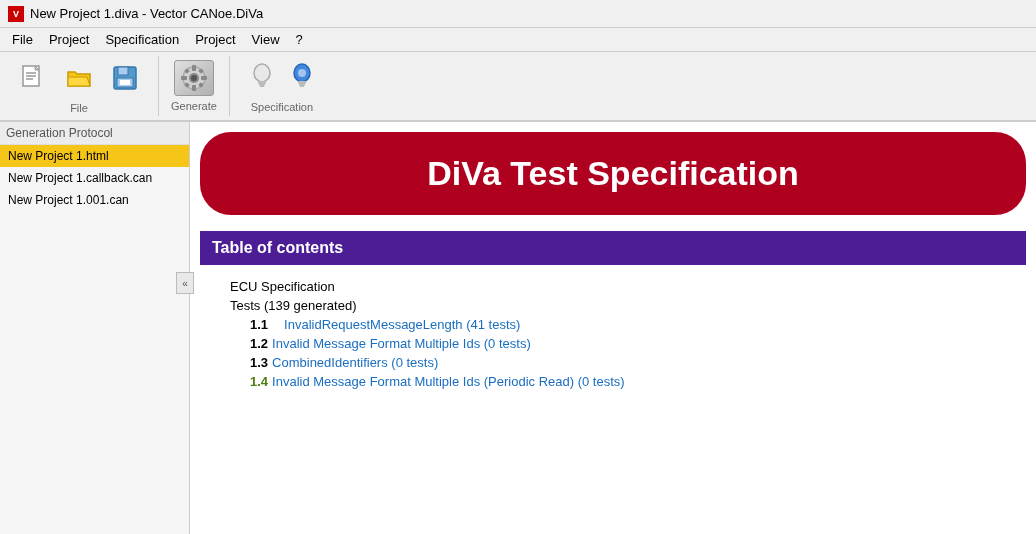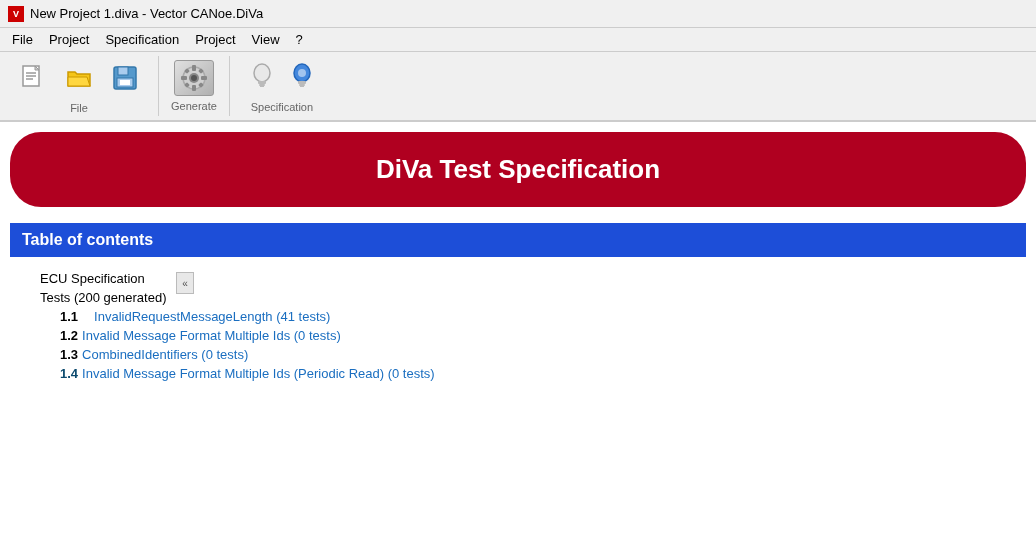--- a/index.html
+++ b/index.html
@@ -168,30 +168,30 @@
     #content {
       flex: 1;
       background: white;
       overflow-y: auto;
       padding: 0;
     }
 
     .spec-header {
       background: #b00020;
       color: white;
-      font-size: 26px;
+      font-size: 34px;
       font-weight: bold;
       text-align: center;
       padding: 22px 20px;
       margin: 10px 10px 16px 10px;
       border-radius: 31px;
     }
 
     .toc-header {
-      background: #1d4ed8;
+      background: #4c1d95;
       color: white;
       font-size: 16px;
       font-weight: bold;
       padding: 8px 12px;
       margin: 0 10px 12px 10px;
     }
 
     .toc-body {
       padding: 0 20px 20px 40px;
     }
@@ -310,45 +310,51 @@
     <div class="group-label">Specification</div>
   </div>
 </div>
 
 <div id="main" style="position:relative;">
 
   <div id="collapse-btn">
     <span>«</span>
   </div>
 
+  <div id="sidebar">
+    <div class="sidebar-section-label">Generation Protocol</div>
+    <div class="sidebar-item selected">New Project 1.html</div>
+    <div class="sidebar-item">New Project 1.callback.can</div>
+    <div class="sidebar-item">New Project 1.001.can</div>
+  </div>
 
   <div id="content">
 
     <div class="spec-header">
       <span>DiVa Test Specification</span>
     </div>
 
     <div class="toc-header">
       <span>Table of contents</span>
     </div>
 
     <div class="toc-body">
       <div class="toc-item">
         <span>ECU Specification</span>
       </div>
       <div class="toc-item">
-        <span>Tests (200 generated)</span>
+        <span>Tests (139 generated)</span>
       </div>
       <div class="toc-subitem">
         <span style="margin-right:16px;font-weight:bold;color:#000000;">1.1</span><span>InvalidRequestMessageLength (41 tests)</span>
       </div>
       <div class="toc-subitem">
         <span style="margin-right:4px;font-weight:bold;color:#000;">1.2</span><span>Invalid Message Format Multiple Ids (0 tests)</span>
       </div>
       <div class="toc-subitem">
         <span style="margin-right:4px;font-weight:bold;color:#000;">1.3</span><span>CombinedIdentifiers (0 tests)</span>
       </div>
       <div class="toc-subitem">
-        <span style="margin-right:4px;font-weight:bold;color:#0c4a6e;">1.4</span><span>Invalid Message Format Multiple Ids (Periodic Read) (0 tests)</span>
+        <span style="margin-right:4px;font-weight:bold;color:#4d7c0f;">1.4</span><span>Invalid Message Format Multiple Ids (Periodic Read) (0 tests)</span>
       </div>
     </div>
   </div>
 </div>
 
 </body></html>

